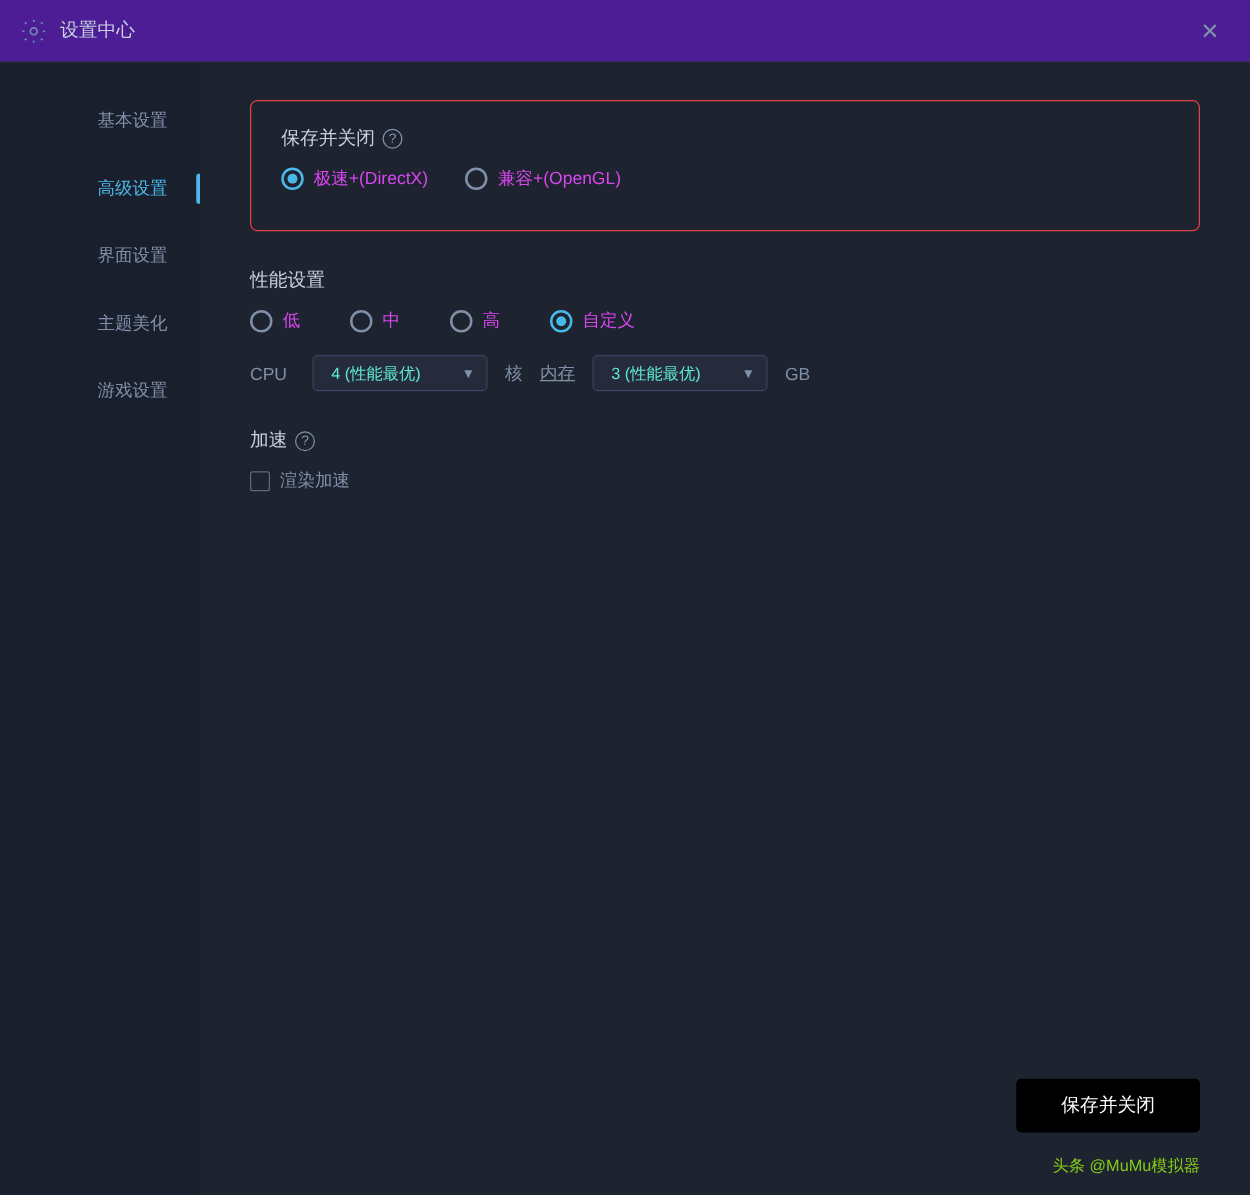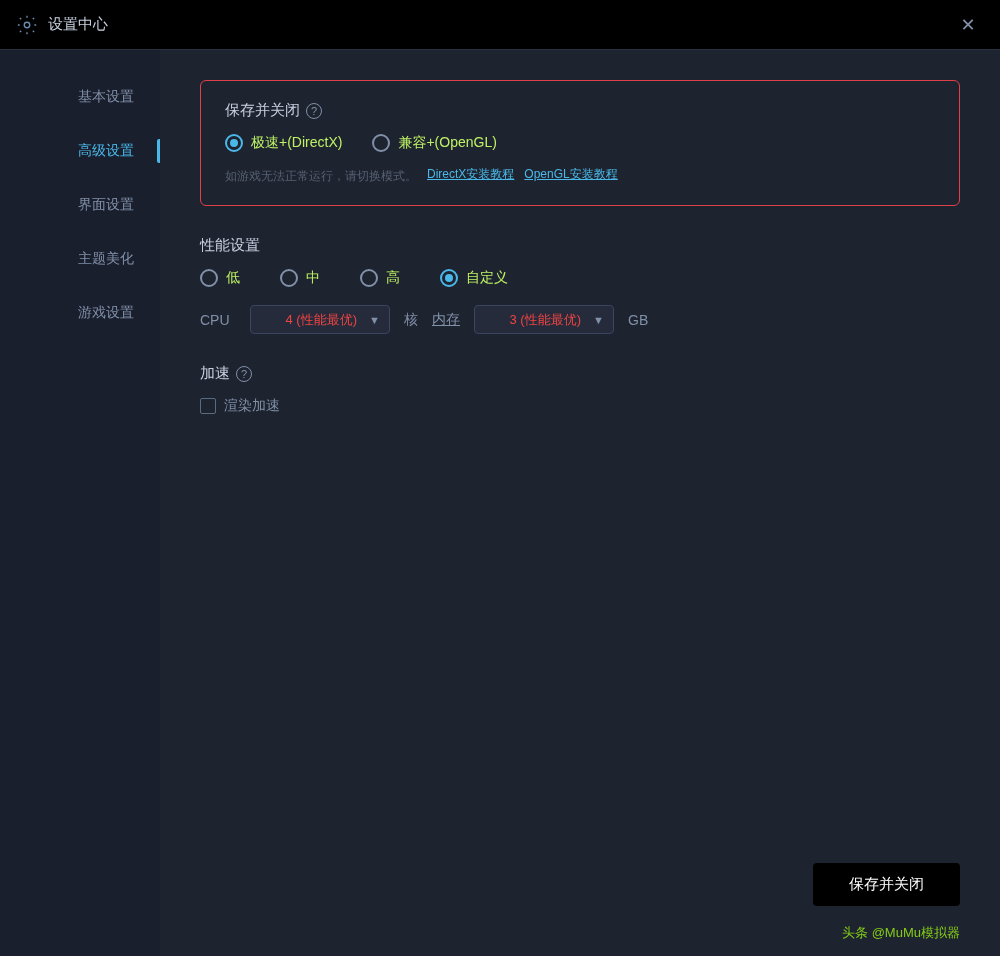--- a/index.html
+++ b/index.html
@@ -8,21 +8,21 @@
       font-family: 'Microsoft YaHei', 'PingFang SC', sans-serif;
       color: #c8d0e0;
       width: 1000px;
       height: 956px;
       overflow: hidden;
       position: relative;
     }
 
     .title-bar {
       height: 50px;
-      background: #000000;
+      background: #4c1d95;
       display: flex;
       align-items: center;
       padding: 0 16px;
       border-bottom: 1px solid #2a3040;
     }
     .title-bar-icon {
       width: 22px;
       height: 22px;
       margin-right: 10px;
       color: #6a8caf;
@@ -143,21 +143,21 @@
     }
     .radio-circle.checked::after {
       content: '';
       width: 8px;
       height: 8px;
       border-radius: 50%;
       background: #4ab8e8;
     }
     .radio-label {
       font-size: 14px;
-      color: #bef264;
+      color: #d946ef;
     }
 
     .hint-text {
       font-size: 12px;
       color: #556070;
       margin-top: 4px;
     }
     .hint-link {
       color: #4ab8e8;
       text-decoration: underline;
@@ -191,25 +191,24 @@
       position: relative;
       display: inline-flex;
       align-items: center;
     }
     .select-box {
       background: #252b3a;
       border: 1px solid #3a4560;
       border-radius: 4px;
       padding: 6px 32px 6px 14px;
       font-size: 13px;
-      color: #ef4444;
+      color: #5eead4;
       cursor: pointer;
       appearance: none;
       min-width: 140px;
-      text-align: right;
     }
     .select-arrow {
       position: absolute;
       right: 10px;
       color: #8090a8;
       pointer-events: none;
       font-size: 11px;
     }
     .unit-label {
       font-size: 14px;
@@ -312,25 +311,20 @@
       <div class="radio-group">
         <div class="radio-item">
           <div class="radio-circle checked">
           </div>
           <span class="radio-label">极速+(DirectX)</span>
         </div>
         <div class="radio-item">
           <div class="radio-circle"></div>
           <span class="radio-label">兼容+(OpenGL)</span>
         </div>
-      </div>
-      <div style="display:flex; align-items:center; gap:10px; flex-wrap:wrap;">
-        <span class="hint-text">如游戏无法正常运行，请切换模式。</span>
-        <span class="hint-link">DirectX安装教程</span>
-        <span class="hint-link">OpenGL安装教程</span>
       </div>
     </div>
 
     <div class="section-plain">
       <div class="section-title">
         <span>性能设置</span>
       </div>
       <div class="perf-radio-row">
         <div class="radio-item">
           <div class="radio-circle"></div>

